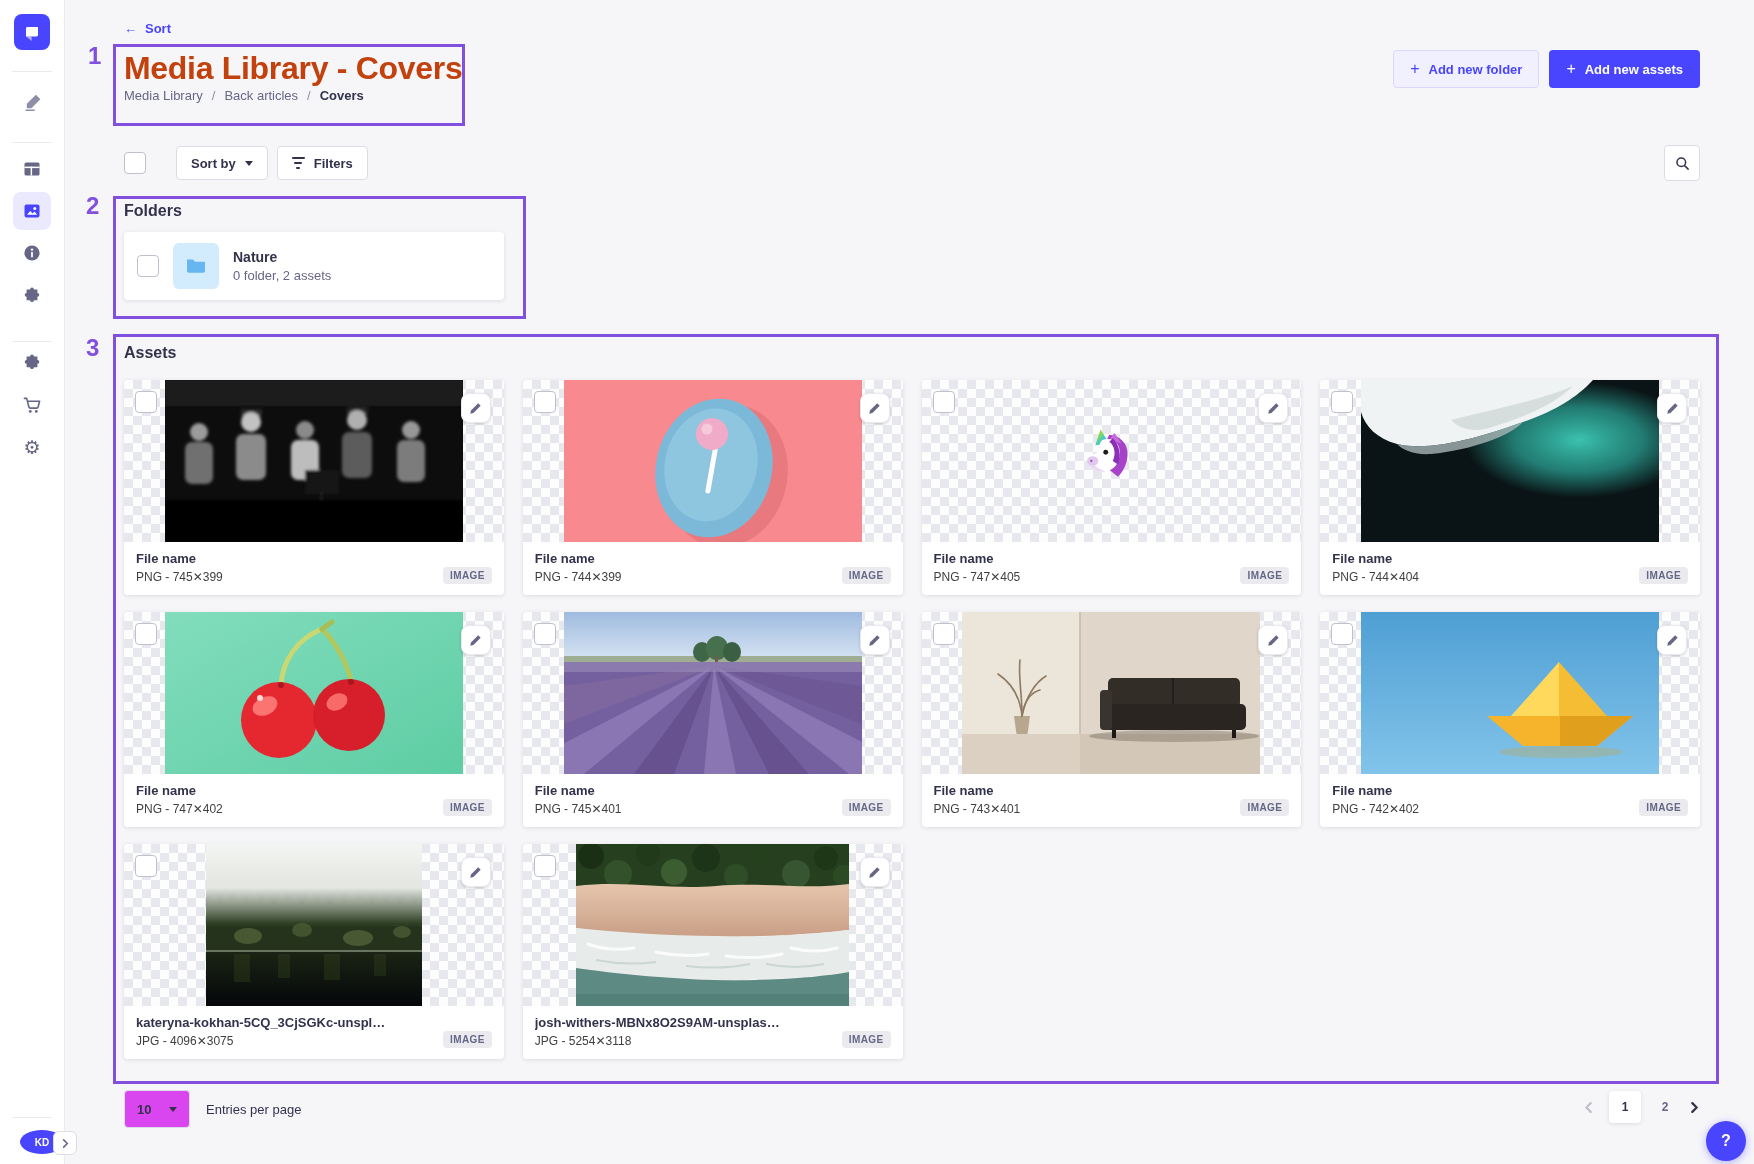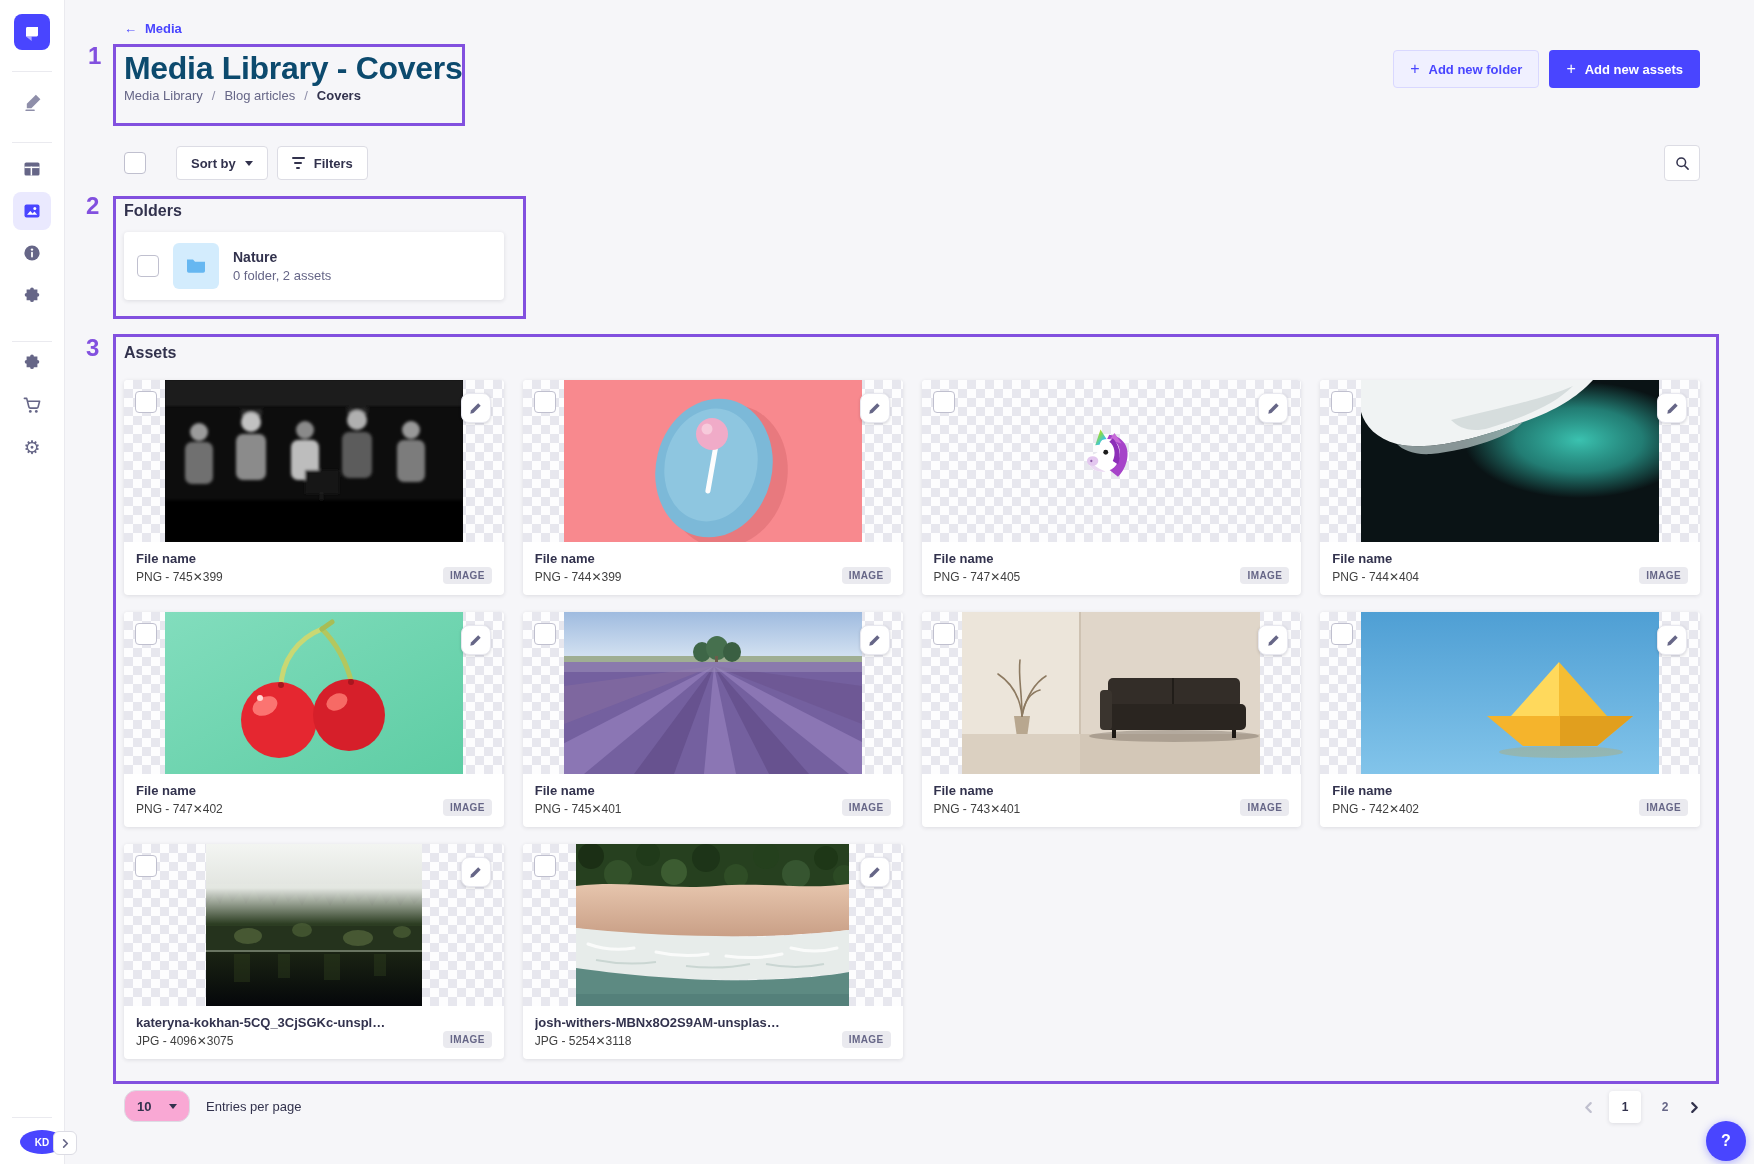--- a/index.html
+++ b/index.html
@@ -24,21 +24,21 @@
   #ann1{left:113px;top:44px;width:346px;height:76px;}
   #ann2{left:113px;top:196px;width:407px;height:117px;}
   #ann3{left:113px;top:334px;width:1600px;height:744px;}
   .ann-num{position:absolute;color:#8250df;font-size:24px;font-weight:bold;z-index:15;pointer-events:none;}
   #num1{left:88px;top:42px;}
   #num2{left:86px;top:192px;}
   #num3{left:86px;top:334px;}
 
   
   .back{left:124px;top:21px;display:flex;align-items:center;gap:8px;color:#4945ff;font-size:13px;font-weight:bold;cursor:pointer;}
-  .title{left:124px;top:50px;font-size:32px;font-weight:bold;color:#0c4a6e;letter-spacing:-0.3px;}
+  .title{left:124px;top:50px;font-size:32px;font-weight:bold;color:#c2410c;letter-spacing:-0.3px;}
   .crumbs{left:124px;top:88px;font-size:13px;color:#666687;display:flex;align-items:center;gap:9px;}
   .crumb-link{cursor:pointer;}
   .crumb-sep{color:#8e8ea9;}
   .crumb-cur{color:#32324d;font-weight:bold;}
   .actions{right:54px;top:50px;display:flex;gap:10px;}
   .btn{height:36px;border-radius:4px;font-size:13px;font-weight:bold;display:flex;align-items:center;gap:9px;padding:0 16px;cursor:pointer;border:1px solid transparent;}
   .btn .plus{font-size:16px;font-weight:normal;line-height:1;margin-top:-1px;}
   .btn-light{background:#f0f0ff;border-color:#d9d8ff;color:#4945ff;}
   .btn-solid{background:#4945ff;color:#fff;}
 
@@ -74,21 +74,21 @@
       box-sizing:border-box;cursor:pointer;}
   .editbtn{position:absolute;right:13px;top:13px;width:30px;height:30px;background:#fff;border:1px solid #e8e8ef;border-radius:8px;
            box-shadow:0 1px 3px rgba(33,33,52,.18);display:flex;align-items:center;justify-content:center;cursor:pointer;padding:0;}
   .meta{display:flex;justify-content:space-between;align-items:flex-end;padding:9px 12px 11px 12px;}
   .aname{font-size:13px;font-weight:bold;color:#32324d;max-width:250px;overflow:hidden;white-space:nowrap;text-overflow:ellipsis;}
   .adims{font-size:12px;color:#404040;margin-top:4px;}
   .badge{background:#eaeaef;color:#666687;font-size:10px;font-weight:bold;letter-spacing:.4px;padding:3px 7px;border-radius:4px;margin-top:1px;flex:none;}
 
   
   .entries{left:124px;top:1090px;display:flex;align-items:center;gap:16px;}
-  .esel{width:66px;height:32px;background:#f9a8d4;border:1px solid #dcdce4;border-radius:12px;box-sizing:border-box;
+  .esel{width:66px;height:38px;background:#d946ef;border:1px solid #dcdce4;border-radius:4px;box-sizing:border-box;
         display:flex;align-items:center;justify-content:space-between;padding:0 12px;font-size:13px;font-weight:bold;cursor:pointer;}
   .elabel{font-size:13px;color:#32324d;}
   .pager{right:54px;top:1090px;height:34px;display:flex;align-items:center;gap:15px;}
   .pchev{display:flex;align-items:center;cursor:pointer;}
   .pcur{width:32px;height:32px;background:#fff;border-radius:4px;display:flex;align-items:center;justify-content:center;
         font-size:12px;font-weight:bold;color:#32324d;cursor:pointer;}
   .pnum{font-size:12px;font-weight:bold;color:#666687;width:18px;text-align:center;cursor:pointer;}
   .help{position:absolute;left:1706px;top:1121px;width:40px;height:40px;border-radius:50%;background:#4945ff;color:#fff;
         font-size:16px;font-weight:bold;display:flex;align-items:center;justify-content:center;cursor:pointer;
         box-shadow:0 2px 8px rgba(73,69,255,.4);z-index:20;}
@@ -175,27 +175,27 @@
 
   <div class="ann" id="ann1"></div>
   <div class="ann" id="ann2"></div>
   <div class="ann" id="ann3"></div>
   <div class="ann-num" id="num1">1</div>
   <div class="ann-num" id="num2">2</div>
   <div class="ann-num" id="num3">3</div>
 
   <div class="abs back">
     <span>←</span>
-    <span>Media</span>
+    <span>Sort</span>
   </div>
   <h1 class="abs title" style="margin:0">Media Library - Covers</h1>
   <nav class="abs crumbs">
     <span class="crumb-link">Media Library</span>
     <span class="crumb-sep">/</span>
-    <span class="crumb-link">Blog articles</span>
+    <span class="crumb-link">Back articles</span>
     <span class="crumb-sep">/</span>
     <span class="crumb-cur">Covers</span>
   </nav>
 
   <div class="abs actions">
     <div class="btn btn-light">
       <span class="plus">+</span>
       <span>Add new folder</span>
     </div>
     <div class="btn btn-solid">

